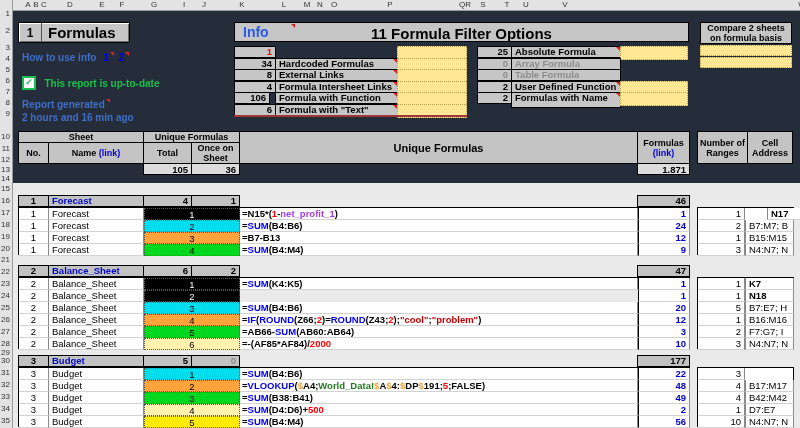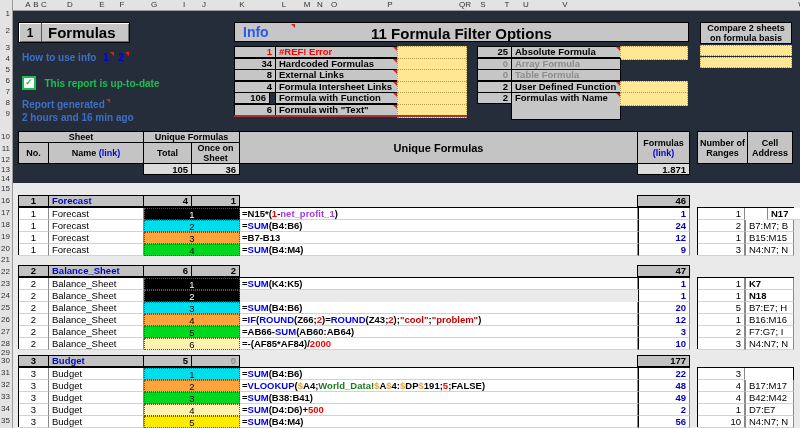--- a/index.html
+++ b/index.html
@@ -118,21 +118,20 @@
 </div>
 <div class="note" style="left:22px;top:112px">2 hours and 16 min ago</div>
 
 <div class="abs panel" style="left:234px;top:22px;width:455px;height:20px">
   <div style="position:absolute;left:8px;top:1px;font-weight:bold;font-size:14px;color:#2B59E8">Info</div>
   <div class="tri" style="right:auto;left:56px;top:1px"></div>
   <div style="position:absolute;left:0;right:0;top:2px;text-align:center;font-weight:bold;font-size:15px">11 Formula Filter Options</div>
 </div>
 <div id="info-left" class="abs" style="left:234px;top:46px;width:233px;height:71px">
     <div class="ic" style="left: 0px; top: 0px; width: 42px; height: 12px; text-align: right; padding-right: 3px; color: rgb(255, 0, 0);">1</div>
-    <div class="ic" style="left: 41px; top: 0px; width: 123px; height: 12px; padding-left: 3px; color: rgb(255, 0, 0);">#REF! Error<div class="tri"></div></div>
     <div class="yellow" style="position: absolute; left: 163px; top: 0px; width: 68px; height: 12px;"></div>
     <div class="ic" style="left: 0px; top: 11.5px; width: 42px; height: 12px; text-align: right; padding-right: 3px; color: rgb(0, 0, 0);">34</div>
     <div class="ic" style="left: 41px; top: 11.5px; width: 123px; height: 28px; padding-left: 3px; color: rgb(0, 0, 0);">Hardcoded Formulas<div class="tri"></div></div>
     <div class="yellow" style="position: absolute; left: 163px; top: 11.5px; width: 68px; height: 12px;"></div>
     <div class="ic" style="left: 0px; top: 23px; width: 42px; height: 12px; text-align: right; padding-right: 3px; color: rgb(0, 0, 0);">8</div>
     <div class="ic" style="left: 41px; top: 23px; width: 123px; height: 12px; padding-left: 3px; color: rgb(0, 0, 0);">External Links<div class="tri"></div></div>
     <div class="yellow" style="position: absolute; left: 163px; top: 23px; width: 68px; height: 12px;"></div>
     <div class="ic" style="left: 0px; top: 34.5px; width: 42px; height: 12px; text-align: right; padding-right: 3px; color: rgb(0, 0, 0);">4</div>
     <div class="ic" style="left: 41px; top: 34.5px; width: 123px; height: 12px; padding-left: 3px; color: rgb(0, 0, 0);">Formula Intersheet Links<div class="tri"></div></div>
     <div class="yellow" style="position: absolute; left: 163px; top: 34.5px; width: 68px; height: 12px;"></div>
@@ -148,21 +147,21 @@
     <div class="ic" style="left: 34px; top: 0px; width: 110px; height: 12px; padding-left: 3px; color: rgb(0, 0, 0);">Absolute Formula<div class="tri"></div></div>
     <div class="yellow" style="position: absolute; left: 143px; top: 0px; width: 66px; height: 12px;"></div>
     <div class="ic" style="left: 0px; top: 11.5px; width: 35px; height: 12px; text-align: right; padding-right: 3px; color: rgb(140, 140, 140);">0</div>
     <div class="ic" style="left: 34px; top: 11.5px; width: 110px; height: 12px; padding-left: 3px; color: rgb(140, 140, 140);">Array Formula</div>
     <div class="ic" style="left: 0px; top: 23px; width: 35px; height: 12px; text-align: right; padding-right: 3px; color: rgb(140, 140, 140);">0</div>
     <div class="ic" style="left: 34px; top: 23px; width: 110px; height: 12px; padding-left: 3px; color: rgb(140, 140, 140);">Table Formula</div>
     <div class="ic" style="left: 0px; top: 34.5px; width: 35px; height: 12px; text-align: right; padding-right: 3px; color: rgb(0, 0, 0);">2</div>
     <div class="ic" style="left: 34px; top: 34.5px; width: 110px; height: 12px; padding-left: 3px; color: rgb(0, 0, 0);">User Defined Function<div class="tri"></div></div>
     <div class="yellow" style="position: absolute; left: 143px; top: 34.5px; width: 66px; height: 12px;"></div>
     <div class="ic" style="left: 0px; top: 46px; width: 35px; height: 12px; text-align: right; padding-right: 3px; color: rgb(0, 0, 0);">2</div>
-    <div class="ic" style="left: 34px; top: 46px; width: 110px; height: 28px; padding-left: 3px; color: rgb(0, 0, 0);">Formulas with Name<div class="tri"></div></div>
+    <div class="ic" style="left: 34px; top: 46px; width: 110px; height: 16px; padding-left: 3px; color: rgb(0, 0, 0);">Formulas with Name<div class="tri"></div></div>
     <div class="yellow" style="position: absolute; left: 143px; top: 46px; width: 66px; height: 12px;"></div>
   </div>
 <div class="abs" style="left:234px;top:115px;width:233px;height:2px;background:#A03636"></div>
 
 <div class="abs panel" style="left:700px;top:22px;width:92px;height:22px;display:flex;flex-direction:column;align-items:center;justify-content:center">
   <div style="font-weight:bold;font-size:9px;line-height:10px">Compare 2 sheets</div>
   <div style="font-weight:bold;font-size:9px;line-height:10px">on formula basis</div>
 </div>
 <div class="abs yellow" style="left:700px;top:45px;width:92px;height:11px"></div>
 <div class="abs yellow" style="left:700px;top:57px;width:92px;height:11px"></div>

